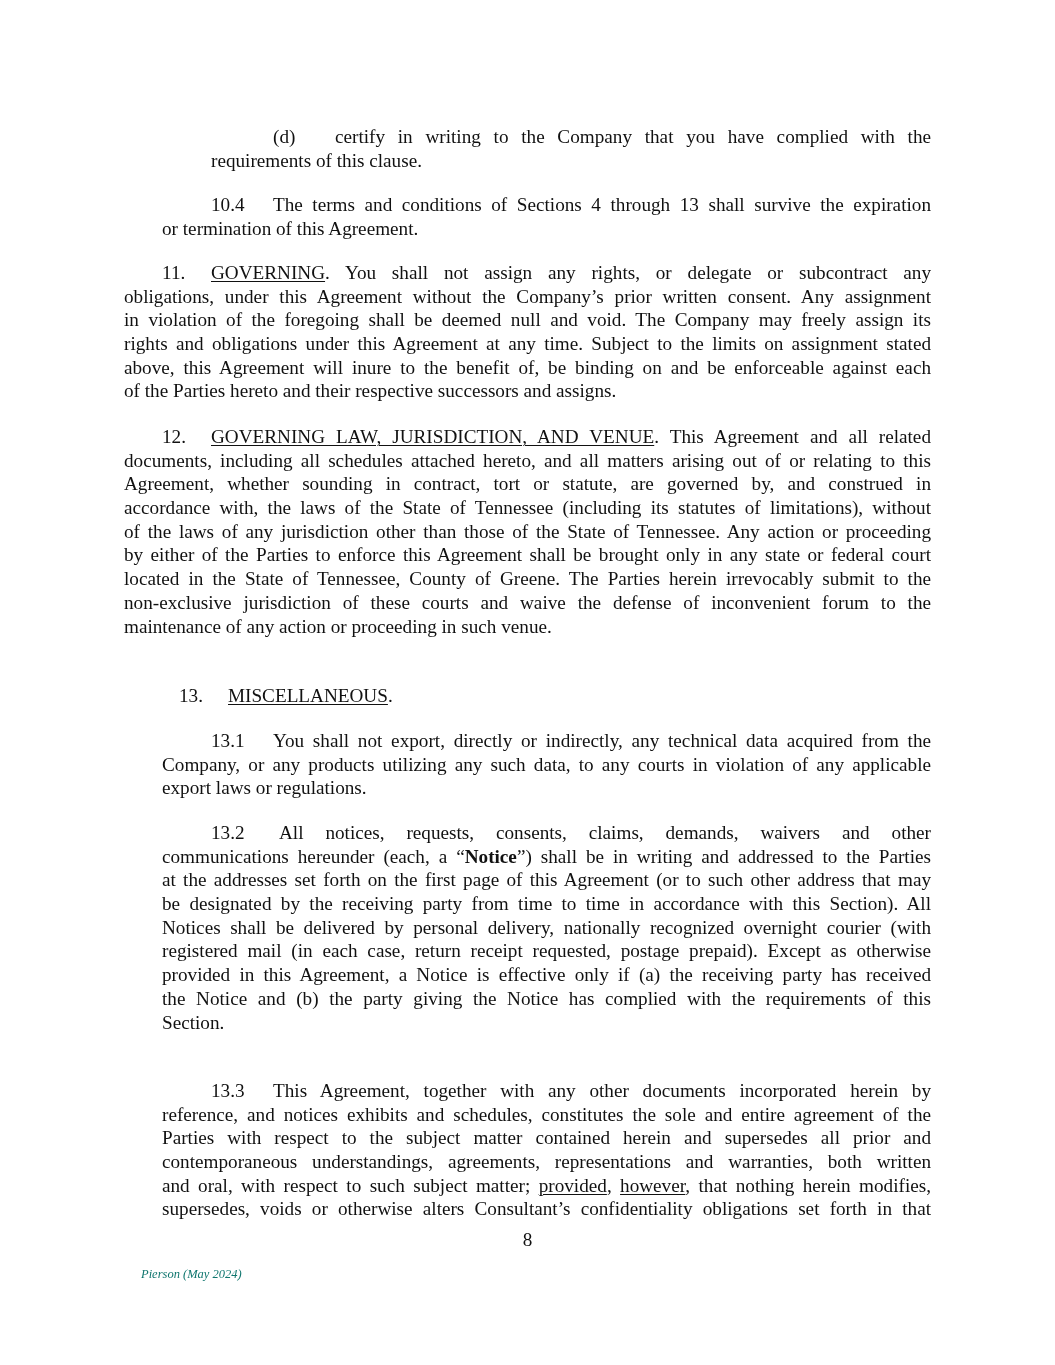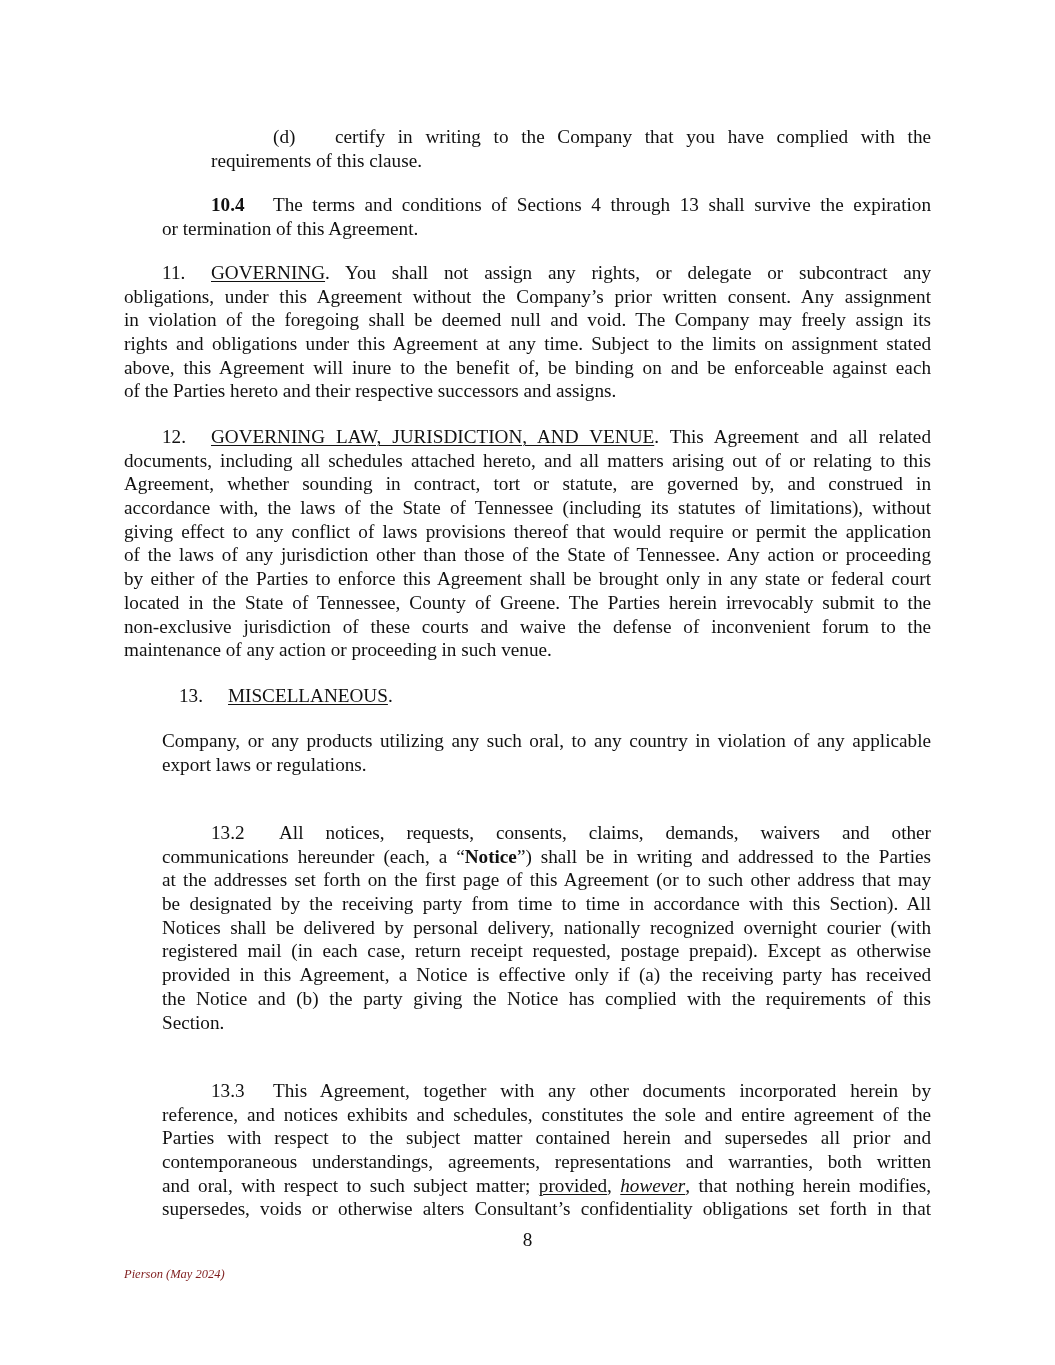--- a/index.html
+++ b/index.html
@@ -45,90 +45,90 @@
     .page-number {
       position: absolute;
       left: 0;
       width: 1055px;
       top: 1229px;
       text-align: center;
       font-size: 19.2px;
     }
     .footer-note {
       position: absolute;
-      left: 124px;
+      left: 141px;
       top: 1267px;
       font-size: 12.5px;
       font-style: italic;
-      color: #7f1d1d;
+      color: #0f766e;
     }
   </style>
 </head>
 <body>
 
 <div class="page">
 
   <div class="para" style="left:211px; top:125px; width:720px;">
     <span class="ln" style="padding-left:62px;"><span class="num" style="position: absolute; left: 62px; white-space: pre;">(d)</span><span style="display: inline-block; width: 62px; white-space: pre;"></span><span style="white-space: pre;">certify in writing to the Company that you have complied with the</span></span>
     <span class="ln last">requirements of this clause.</span>
   </div>
 
   <div class="para" style="left:162px; top:193px; width:769px;">
-    <span class="ln" style="padding-left:49px;"><span class="num" style="width: 62px; white-space: pre; font-weight: bold;">10.4</span><span style="white-space: pre;">The terms and conditions of Sections 4 through 13 shall survive the expiration</span></span>
+    <span class="ln" style="padding-left:49px;"><span class="num" style="width: 62px; white-space: pre;">10.4</span><span style="white-space: pre;">The terms and conditions of Sections 4 through 13 shall survive the expiration</span></span>
     <span class="ln last">or termination of this Agreement.</span>
   </div>
 
   <div class="para" style="left:124px; top:261px; width:807px;">
     <span class="ln" style="padding-left:38px;"><span class="num" style="width: 49px; white-space: pre;">11.</span><span class="u" style="white-space: pre;">GOVERNING</span><span style="white-space: pre;">. You shall not assign any rights, or delegate or subcontract any</span></span>
     <span class="ln">obligations, under this Agreement without the Company’s prior written consent. Any assignment</span>
     <span class="ln">in violation of the foregoing shall be deemed null and void. The Company may freely assign its</span>
     <span class="ln">rights and obligations under this Agreement at any time. Subject to the limits on assignment stated</span>
     <span class="ln">above, this Agreement will inure to the benefit of, be binding on and be enforceable against each</span>
     <span class="ln last">of the Parties hereto and their respective successors and assigns.</span>
   </div>
 
   <div class="para" style="left:124px; top:425px; width:807px;">
     <span class="ln" style="padding-left:38px;"><span class="num" style="width: 49px; white-space: pre;">12.</span><span class="u" style="white-space: pre; font-family: Liberation Serif, serif;">GOVERNING LAW, JURISDICTION, AND VENUE</span><span style="white-space: pre;">. This Agreement and all related</span></span>
     <span class="ln">documents, including all schedules attached hereto, and all matters arising out of or relating to this</span>
     <span class="ln">Agreement, whether sounding in contract, tort or statute, are governed by, and construed in</span>
     <span class="ln">accordance with, the laws of the State of Tennessee (including its statutes of limitations), without</span>
-    <span class="ln">giving effect to any conflict of laws provisions thereof that would require or permit the application</span>
     <span class="ln">of the laws of any jurisdiction other than those of the State of Tennessee. Any action or proceeding</span>
     <span class="ln">by either of the Parties to enforce this Agreement shall be brought only in any state or federal court</span>
     <span class="ln">located in the State of Tennessee, County of Greene. The Parties herein irrevocably submit to the</span>
     <span class="ln">non-exclusive jurisdiction of these courts and waive the defense of inconvenient forum to the</span>
     <span class="ln last">maintenance of any action or proceeding in such venue.</span>
   </div>
 
   <div class="para" style="left:162px; top:684px; width:769px;">
     <span class="ln last"><span class="num" style="width: 49px; white-space: pre; margin-left: 17px;">13.</span><span class="u" style="white-space: pre;">MISCELLANEOUS</span><span style="white-space: pre;">.</span></span>
   </div>
 
   <div class="para" style="left:162px; top:729px; width:769px;">
-    <span class="ln">Company, or any products utilizing any such oral, to any country in violation of any applicable</span>
+    <span class="ln" style="padding-left:49px;"><span class="num" style="width: 62px; white-space: pre;">13.1</span><span style="white-space: pre;">You shall not export, directly or indirectly, any technical data acquired from the</span></span>
+    <span class="ln">Company, or any products utilizing any such data, to any courts in violation of any applicable</span>
     <span class="ln last">export laws or regulations.</span>
   </div>
 
   <div class="para" style="left:162px; top:821px; width:769px;">
     <span class="ln" style="padding-left:49px;"><span class="num" style="width: 60px; white-space: pre;">13.2</span><span style="white-space: pre; margin-left: 8px;">All notices, requests, consents, claims, demands, waivers and other</span></span>
     <span class="ln"><span style="white-space: pre;">communications hereunder (each, a “</span><span class="b" style="white-space: pre;">Notice</span><span style="white-space: pre;">”) shall be in writing and addressed to the Parties</span></span>
     <span class="ln">at the addresses set forth on the first page of this Agreement (or to such other address that may</span>
     <span class="ln">be designated by the receiving party from time to time in accordance with this Section). All</span>
     <span class="ln">Notices shall be delivered by personal delivery, nationally recognized overnight courier (with</span>
     <span class="ln">registered mail (in each case, return receipt requested, postage prepaid). Except as otherwise</span>
     <span class="ln">provided in this Agreement, a Notice is effective only if (a) the receiving party has received</span>
     <span class="ln">the Notice and (b) the party giving the Notice has complied with the requirements of this</span>
     <span class="ln last">Section.</span>
   </div>
 
   <div class="para" style="left:162px; top:1079px; width:769px;">
     <span class="ln" style="padding-left:49px;"><span class="num" style="width: 62px; white-space: pre;">13.3</span><span style="white-space: pre;">This Agreement, together with any other documents incorporated herein by</span></span>
     <span class="ln">reference, and notices exhibits and schedules, constitutes the sole and entire agreement of the</span>
     <span class="ln">Parties with respect to the subject matter contained herein and supersedes all prior and</span>
     <span class="ln">contemporaneous understandings, agreements, representations and warranties, both written</span>
-    <span class="ln"><span style="white-space: pre;">and oral, with respect to such subject matter; </span><span class="u" style="white-space: pre;">provided</span><span style="white-space: pre;">, </span><span class="u" style="white-space: pre; font-style: italic;">however</span><span style="white-space: pre;">, that nothing herein modifies,</span></span>
+    <span class="ln"><span style="white-space: pre;">and oral, with respect to such subject matter; </span><span class="u" style="white-space: pre;">provided</span><span style="white-space: pre;">, </span><span class="u" style="white-space: pre;">however</span><span style="white-space: pre;">, that nothing herein modifies,</span></span>
     <span class="ln">supersedes, voids or otherwise alters Consultant’s confidentiality obligations set forth in that</span>
   </div>
 
   <div class="page-number">8</div>
   <div class="footer-note">Pierson (May 2024)</div>
 
 </div>
 
 </body></html>

